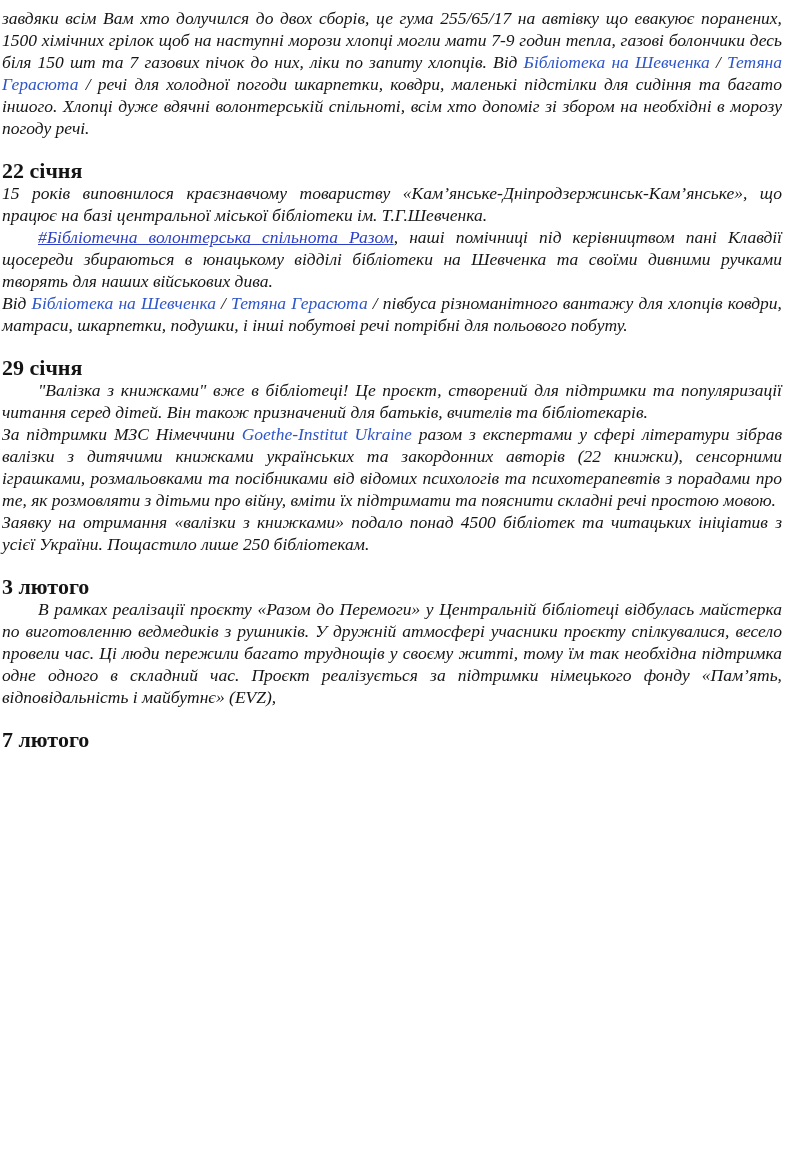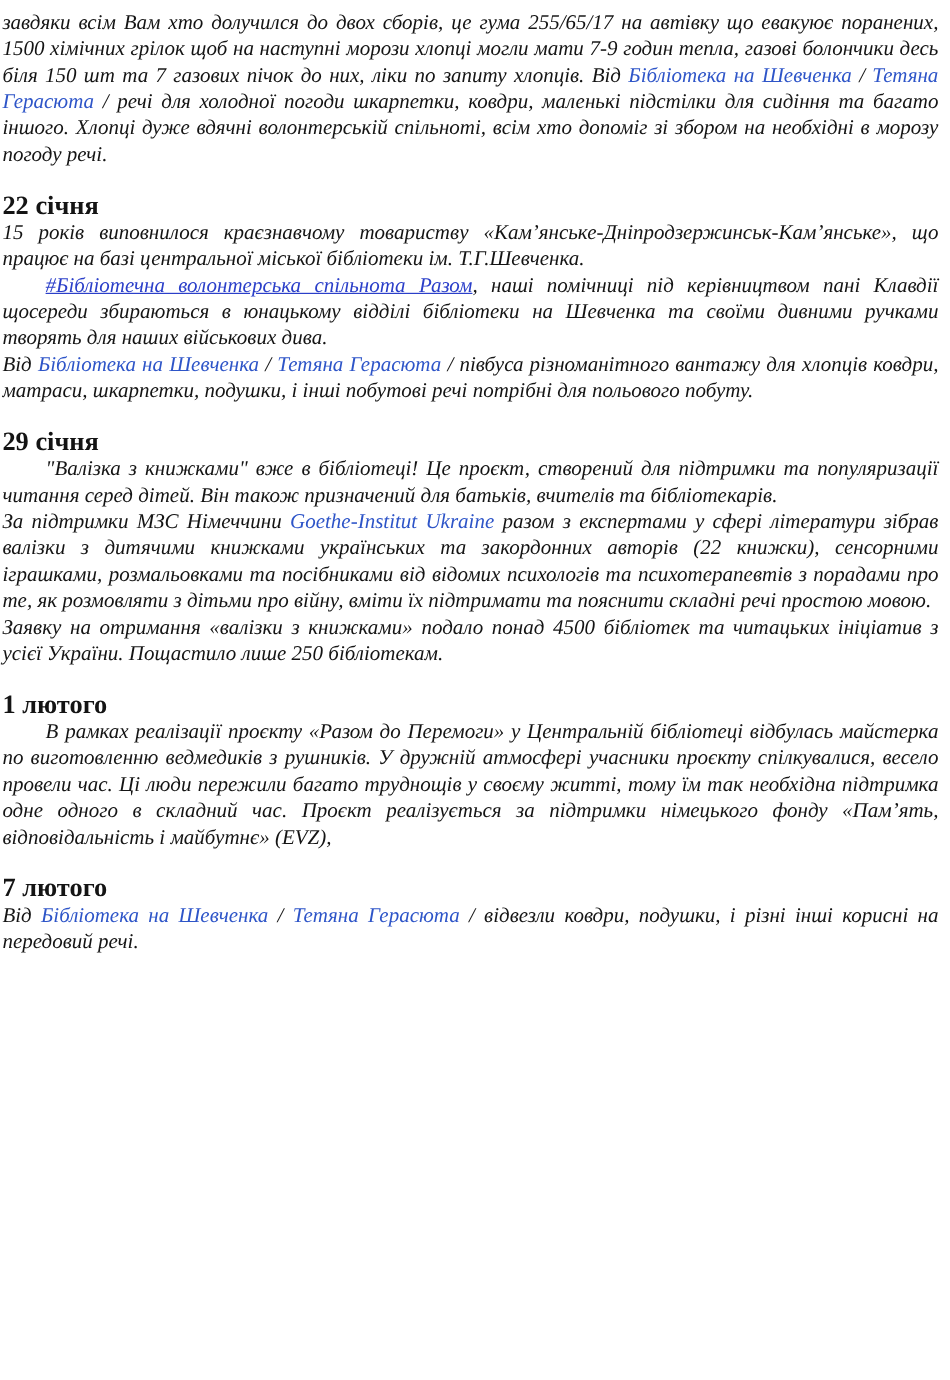--- a/index.html
+++ b/index.html
@@ -52,18 +52,17 @@
   <div>
       <p class="para"><span>завдяки всім Вам хто долучился до двох сборів, це гума 255/65/17 на автівку що евакуює поранених, 1500 хімічних грілок щоб на наступні морози хлопці могли мати 7-9 годин тепла, газові болончики десь біля 150 шт та 7 газових пічок до них, ліки по запиту хлопців. Від </span><a href="#" class="link">Бібліотека на Шевченка</a><span> / </span><a href="#" class="link">Тетяна Герасюта</a><span> / речі для холодної погоди шкарпетки, ковдри, маленькі підстілки для сидіння та багато іншого. Хлопці дуже вдячні волонтерській спільноті, всім хто допоміг зі збором на необхідні в морозу погоду речі.</span></p>
       <h2 class="date-heading">22 січня</h2>
       <p class="para"><span>15 років виповнилося краєзнавчому товариству «Кам’янське-Дніпродзержинськ-Кам’янське», що працює на базі центральної міської бібліотеки ім. Т.Г.Шевченка.</span></p>
       <p class="para indent"><a href="#" class="link underline">#Бібліотечна волонтерська спільнота Разом</a><span>, наші помічниці під керівництвом пані Клавдії щосереди збираються в юнацькому відділі бібліотеки на Шевченка та своїми дивними ручками творять для наших військових дива.</span></p>
       <p class="para"><span>Від </span><a href="#" class="link">Бібліотека на Шевченка</a><span> / </span><a href="#" class="link">Тетяна Герасюта</a><span> / півбуса різноманітного вантажу для хлопців ковдри, матраси, шкарпетки, подушки, і інші побутові речі потрібні для польового побуту.</span></p>
       <h2 class="date-heading">29 січня</h2>
       <p class="para indent"><span>"Валізка з книжками" вже в бібліотеці! Це проєкт, створений для підтримки та популяризації читання серед дітей. Він також призначений для батьків, вчителів та бібліотекарів.</span></p>
       <p class="para"><span>За підтримки МЗС Німеччини </span><a href="#" class="link">Goethe-Institut Ukraine</a><span> разом з експертами у сфері літератури зібрав валізки з дитячими книжками українських та закордонних авторів (22 книжки), сенсорними іграшками, розмальовками та посібниками від відомих психологів та психотерапевтів з порадами про те, як розмовляти з дітьми про війну, вміти їх підтримати та пояснити складні речі простою мовою.</span></p>
       <p class="para"><span>Заявку на отримання «валізки з книжками» подало понад 4500 бібліотек та читацьких ініціатив з усієї України. Пощастило лише 250 бібліотекам.</span></p>
-      <h2 class="date-heading">1 лютого</h2>
+      <h2 class="date-heading">3 лютого</h2>
       <p class="para indent"><span>В рамках реалізації проєкту «Разом до Перемоги» у Центральній бібліотеці відбулась майстерка по виготовленню ведмедиків з рушників. У дружній атмосфері учасники проєкту спілкувалися, весело провели час. Ці люди пережили багато труднощів у своєму житті, тому їм так необхідна підтримка одне одного в складний час. Проєкт реалізується за підтримки німецького фонду «Пам’ять, відповідальність і майбутнє» (EVZ),</span></p>
       <h2 class="date-heading">7 лютого</h2>
-      <p class="para"><span>Від </span><a href="#" class="link">Бібліотека на Шевченка</a><span> / </span><a href="#" class="link">Тетяна Герасюта</a><span> / відвезли ковдри, подушки, і різні інші корисні на передовий речі.</span></p>
     </div>
 </main>
 
 </body></html>

